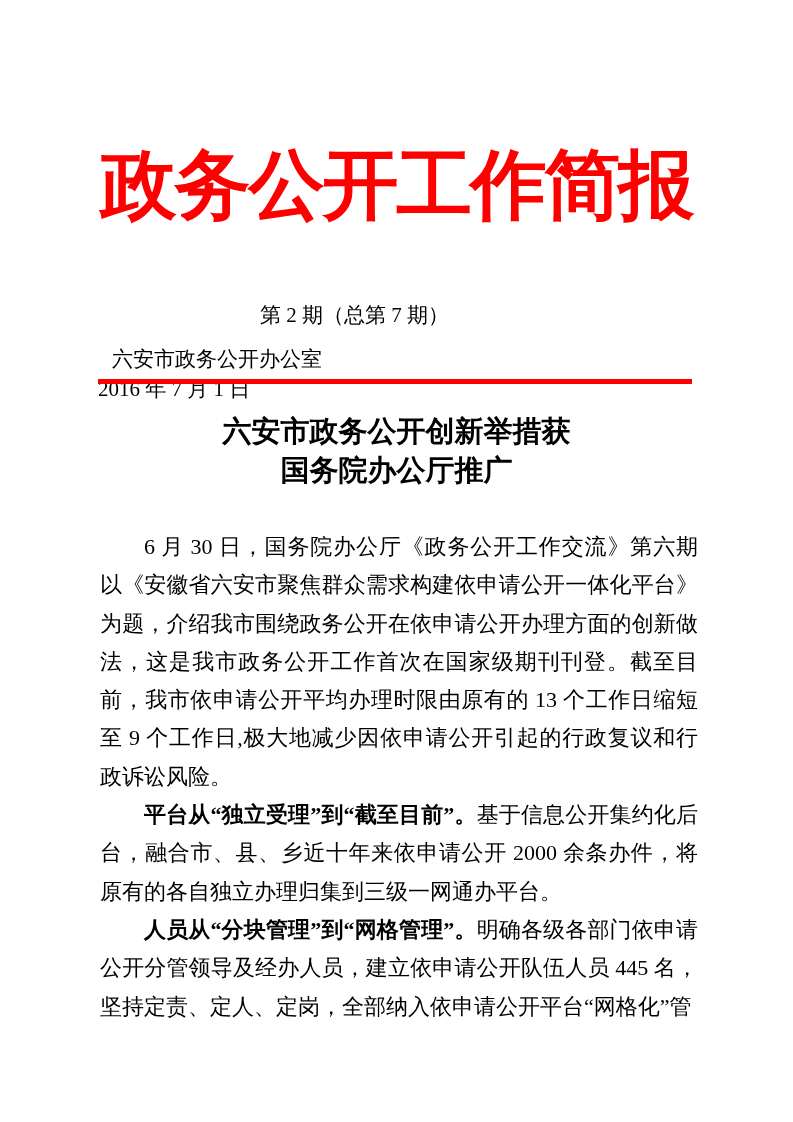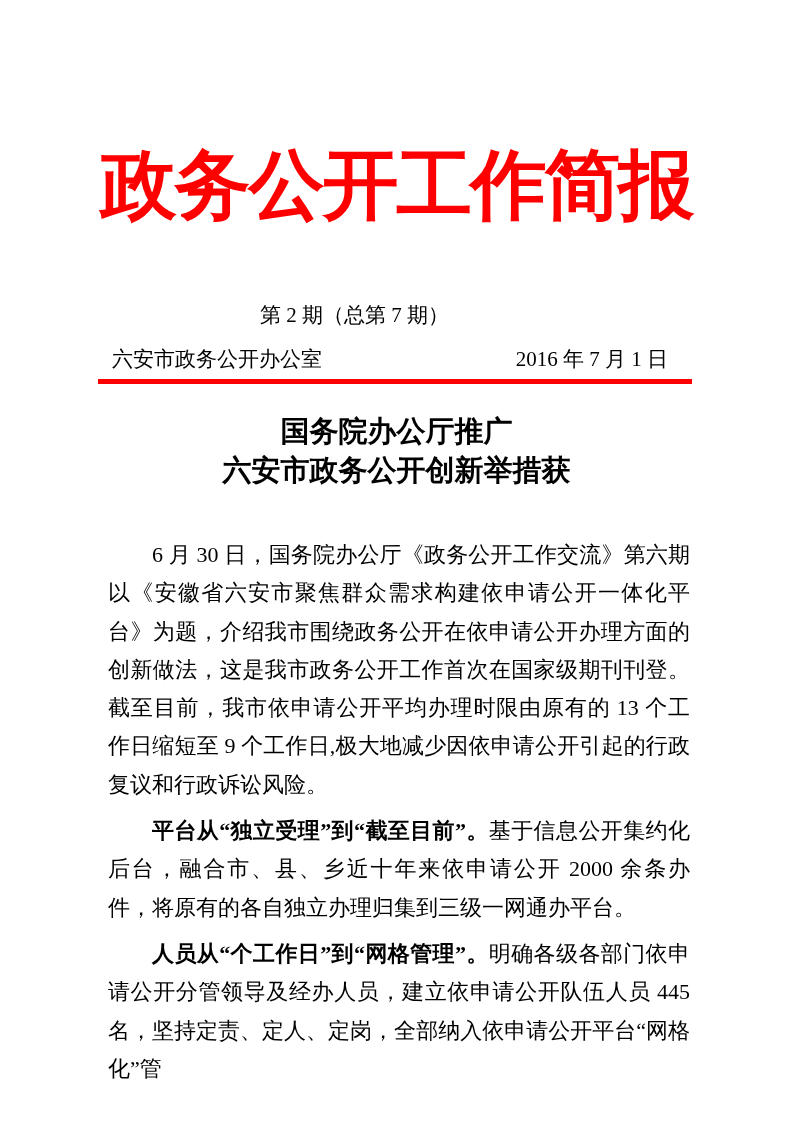--- a/index.html
+++ b/index.html
@@ -35,20 +35,21 @@
     line-height: 28px;
   }
   .office-date-row {
     position: absolute;
     top: 344px; left: 98px; width: 594px;
     display: flex;
     justify-content: space-between;
     align-items: baseline;
     font-size: 21px;
     line-height: 30px;
+    flex-direction: column;
   }
   .issuing-office { padding-left: 14px; }
   .issue-date { padding-right: 24px; }
   .red-rule {
     position: absolute;
     top: 379px; left: 98px;
     width: 594px; height: 5px;
     background: #fe0000;
   }
   .article-title {
@@ -61,21 +62,21 @@
   }
   .article-body {
     position: absolute;
     top: 528px; left: 100px;
     width: 598px;
     font-size: 22px;
     line-height: 38.3px;
     text-align: justify;
   }
   .body-para {
-    margin: 8px;
+    margin: 0;
     text-indent: 2em;
   }
   .body-para b { font-weight: 700; }
 </style>
 </head>
 <body>
 
 <div class="page">
 
   <div class="masthead-title">政务公开工作简报</div>
@@ -83,23 +84,23 @@
   <div class="issue-line">第 2 期（总第 7 期）</div>
 
   <div class="office-date-row">
     <span class="issuing-office">六安市政务公开办公室</span>
     <span class="issue-date">2016 年 7 月 1 日</span>
   </div>
 
   <div class="red-rule"></div>
 
   <div class="article-title">
+    <div>六安市政务公开创新举措获</div>
     <div>国务院办公厅推广</div>
-    <div>六安市政务公开创新举措获</div>
   </div>
 
   <div class="article-body">
       <p class="body-para"><span>6 月 30 日，国务院办公厅《政务公开工作交流》第六期以《安徽省六安市聚焦群众需求构建依申请公开一体化平台》为题，介绍我市围绕政务公开在依申请公开办理方面的创新做法，这是我市政务公开工作首次在国家级期刊刊登。截至目前，我市依申请公开平均办理时限由原有的 13 个工作日缩短至 9 个工作日,极大地减少因依申请公开引起的行政复议和行政诉讼风险。</span></p>
       <p class="body-para"><b>平台从“独立受理”到“截至目前”。</b><span>基于信息公开集约化后台，融合市、县、乡近十年来依申请公开 2000 余条办件，将原有的各自独立办理归集到三级一网通办平台。</span></p>
-      <p class="body-para"><b>人员从“个工作日”到“网格管理”。</b><span>明确各级各部门依申请公开分管领导及经办人员，建立依申请公开队伍人员 445 名，坚持定责、定人、定岗，全部纳入依申请公开平台“网格化”管</span></p>
+      <p class="body-para"><b>人员从“分块管理”到“网格管理”。</b><span>明确各级各部门依申请公开分管领导及经办人员，建立依申请公开队伍人员 445 名，坚持定责、定人、定岗，全部纳入依申请公开平台“网格化”管</span></p>
     </div>
 
 </div>
 
 </body></html>

